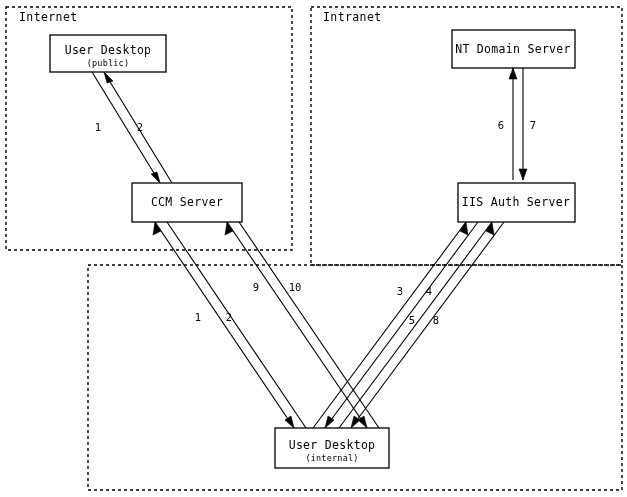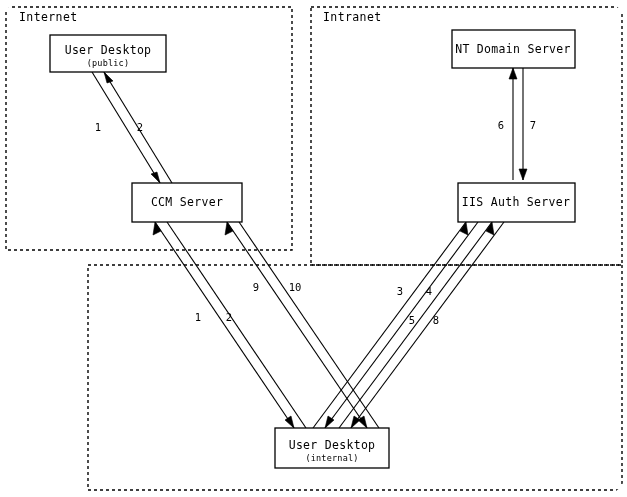--- a/index.html
+++ b/index.html
@@ -7,21 +7,20 @@
     padding: 0;
     background: #ffffff;
   }
   #diagram-root {
     position: relative;
     width: 627px;
     height: 497px;
     background: #ffffff;
     font-family: "DejaVu Sans Mono", "Liberation Mono", monospace;
     overflow: hidden;
-    border-radius: 28px;
   }
   svg#diagram-svg {
     position: absolute;
     top: 0;
     left: 0;
     width: 627px;
     height: 497px;
   }
   .zone-border {
     fill: none;

